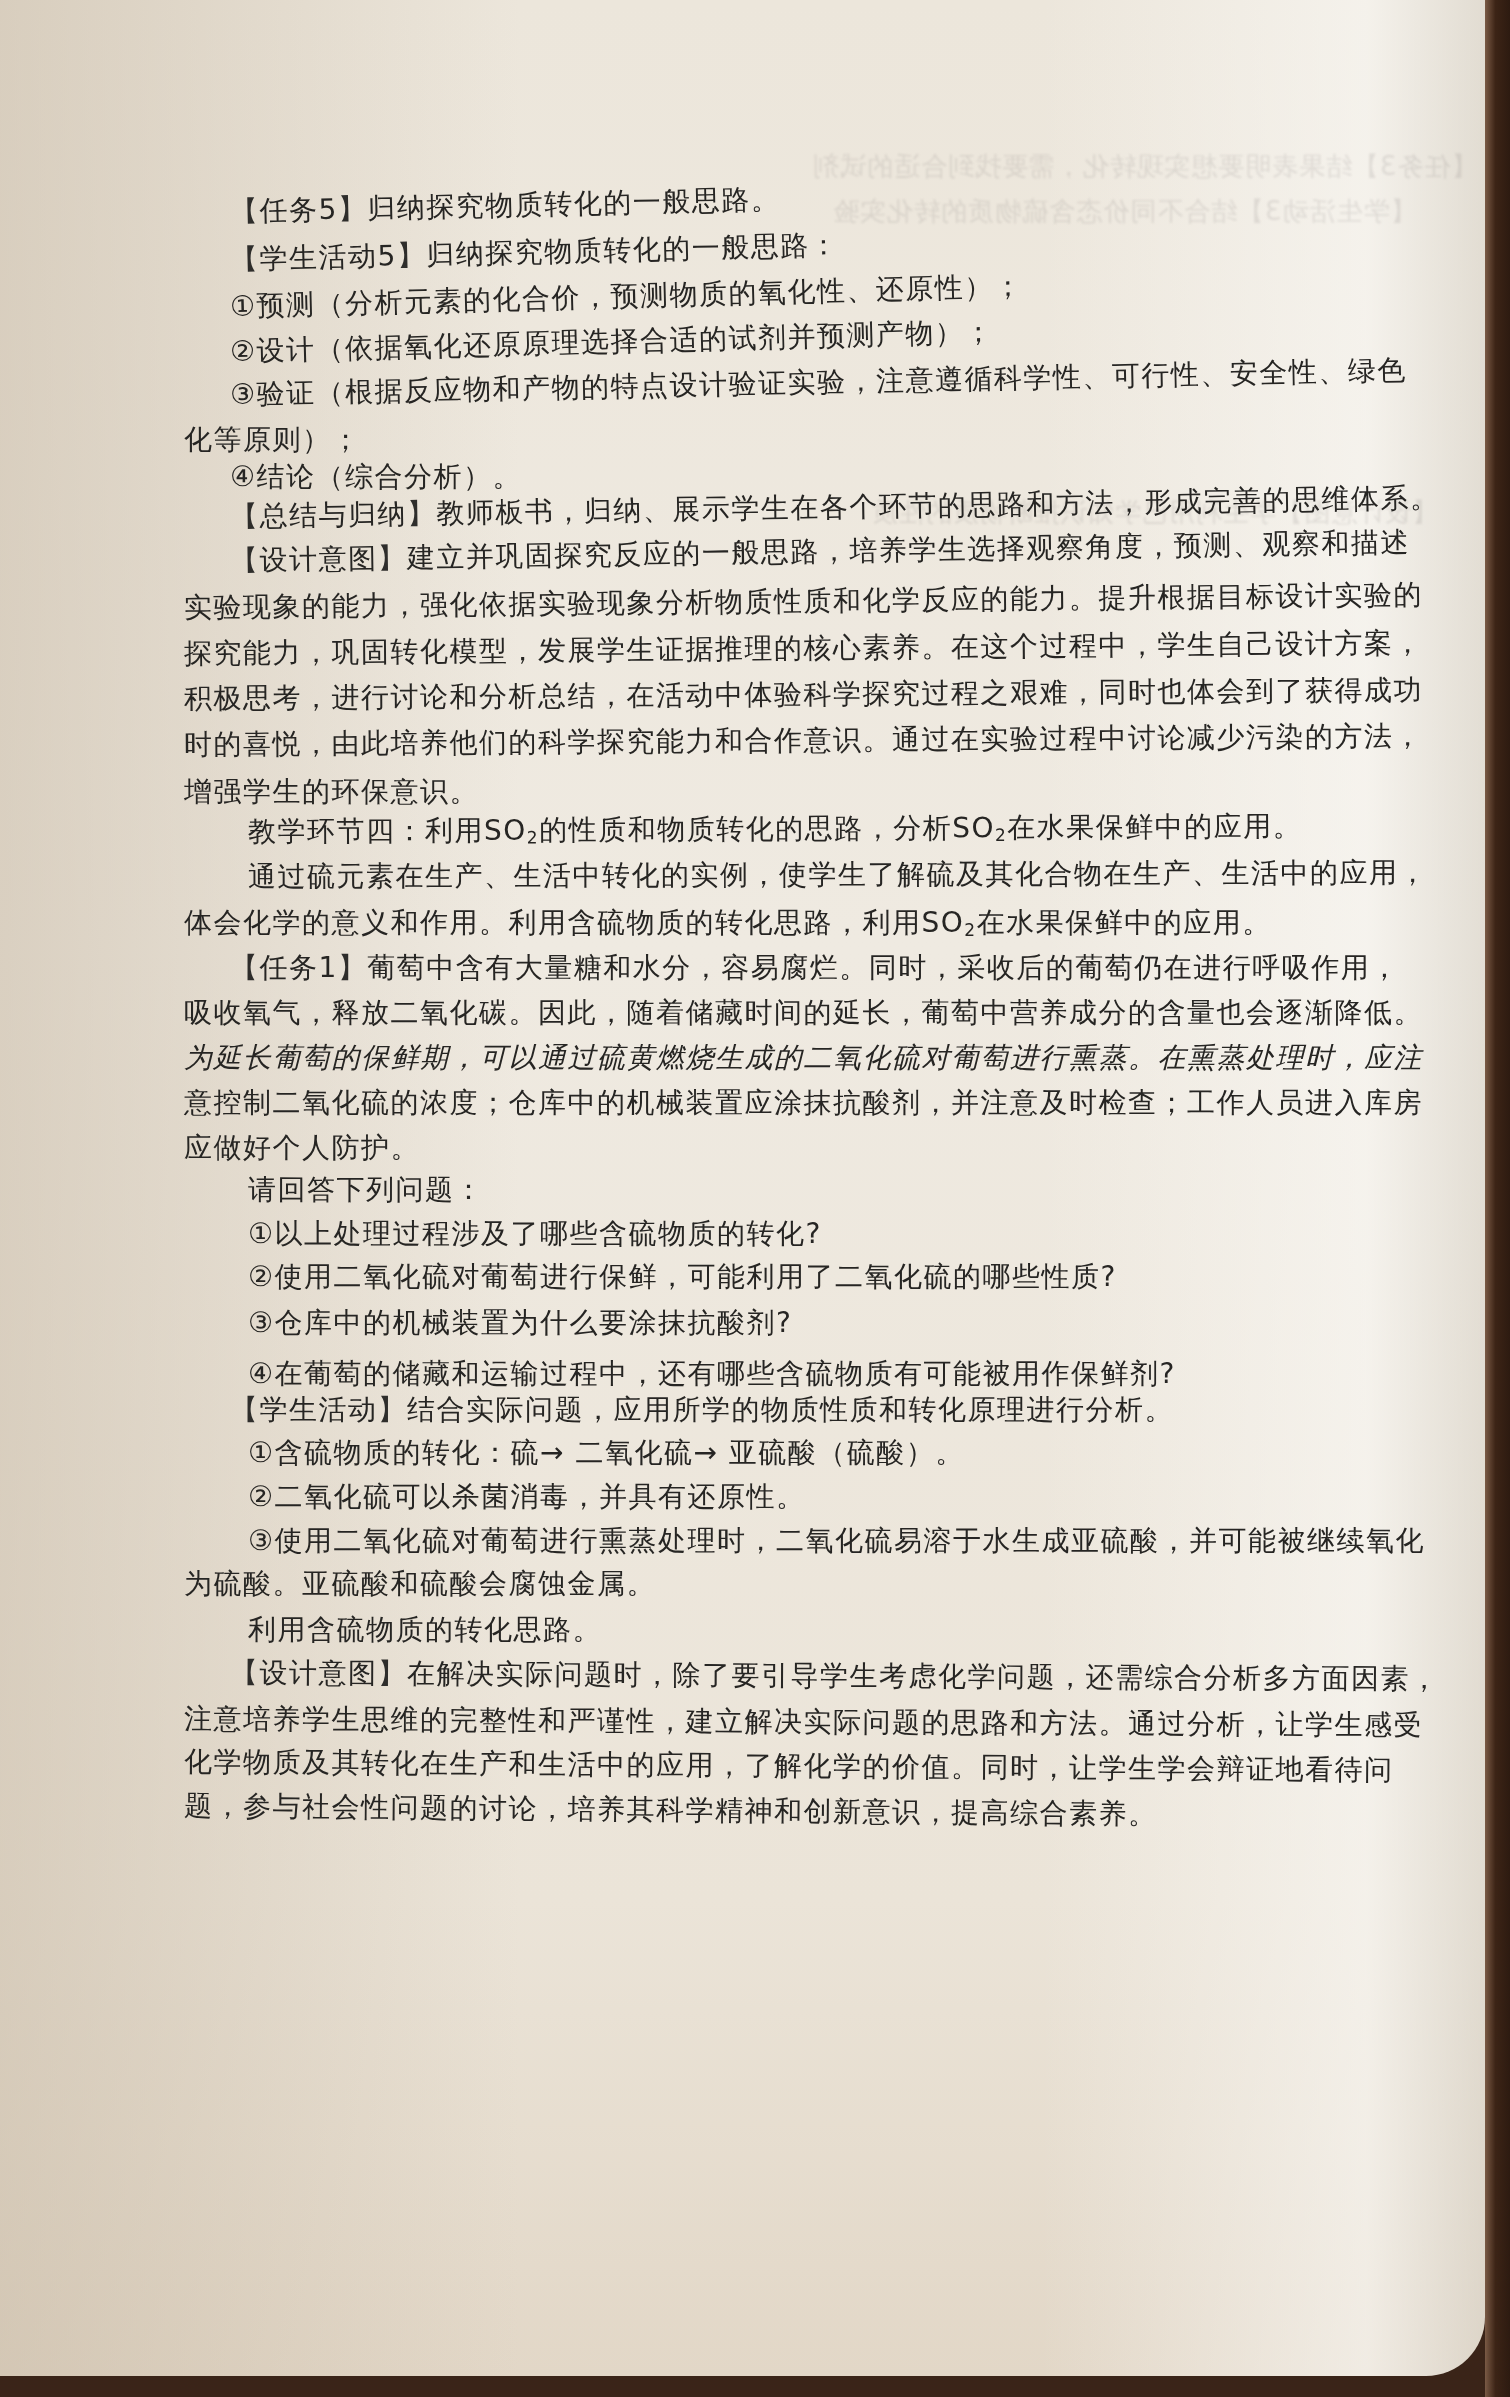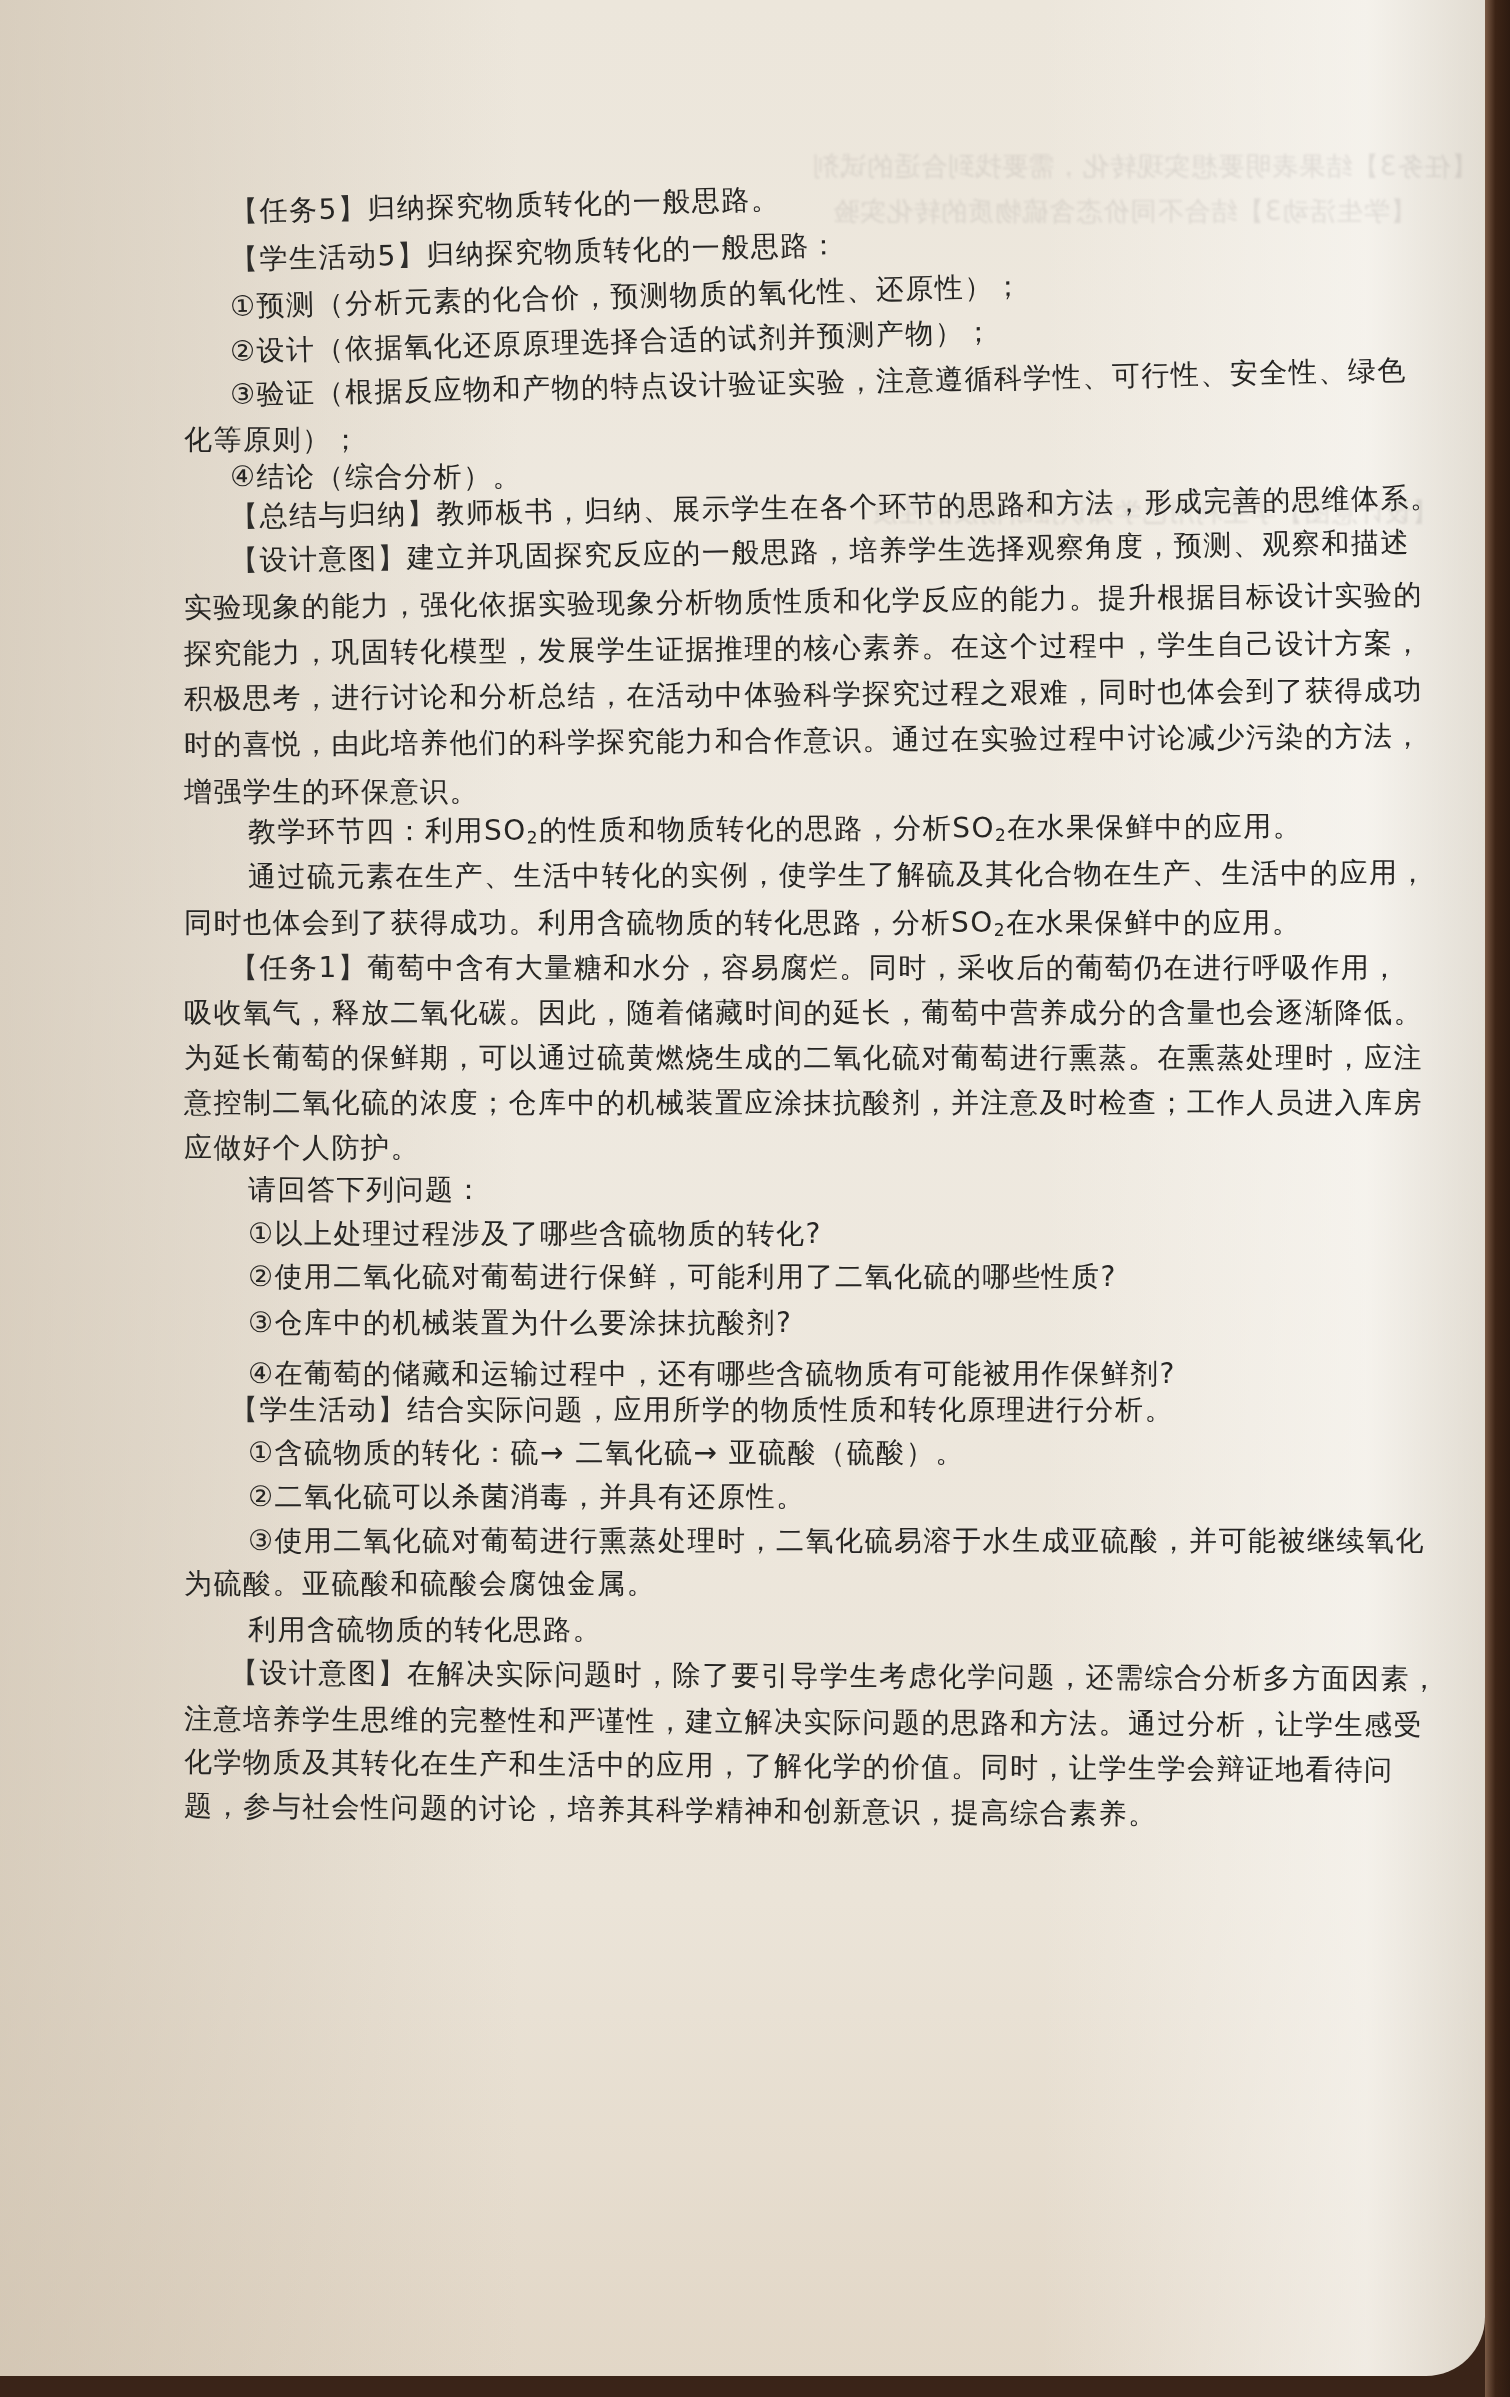--- a/index.html
+++ b/index.html
@@ -83,28 +83,28 @@
   <div class="line noind" style="top:640px;transform:rotate(-0.5deg);">探究能力，巩固转化模型，发展学生证据推理的核心素养。在这个过程中，学生自己设计方案，</div>
   <div class="line noind" style="top:685px;transform:rotate(-0.4deg);">积极思考，进行讨论和分析总结，在活动中体验科学探究过程之艰难，同时也体会到了获得成功</div>
   <div class="line noind" style="top:731px;transform:rotate(-0.4deg);">时的喜悦，由此培养他们的科学探究能力和合作意识。通过在实验过程中讨论减少污染的方法，</div>
   <div class="line noind" style="top:778px;">增强学生的环保意识。</div>
 
   <div class="line ind" style="top:818px;left:248px;transform:rotate(-0.3deg);">
     <span>教学环节四：利用SO</span><sub>2</sub><span>的性质和物质转化的思路，分析SO</span><sub>2</sub><span>在水果保鲜中的应用。</span>
   </div>
   <div class="line ind" style="top:863px;left:248px;transform:rotate(-0.2deg);">通过硫元素在生产、生活中转化的实例，使学生了解硫及其化合物在生产、生活中的应用，</div>
   <div class="line noind" style="top:909px;">
-    <span>同时也体会到了获得成功。利用含硫物质的转化思路，分析SO</span><sub>2</sub><span>在水果保鲜中的应用。</span>
+    <span>体会化学的意义和作用。利用含硫物质的转化思路，利用SO</span><sub>2</sub><span>在水果保鲜中的应用。</span>
   </div>
 
   <div class="line ind" style="top:954px;">
     <span class="br">【</span><span>任务1</span><span class="br">】</span><span>葡萄中含有大量糖和水分，容易腐烂。同时，采收后的葡萄仍在进行呼吸作用，</span>
   </div>
   <div class="line noind" style="top:999px;">吸收氧气，释放二氧化碳。因此，随着储藏时间的延长，葡萄中营养成分的含量也会逐渐降低。</div>
-  <div class="line noind" style="top:1044px;">为延长葡萄的保鲜期，可以通过硫黄燃烧生成的二氧化硫对葡萄进行熏蒸。在熏蒸处理时，应注</div>
+  <div class="line noind" style="top:1044px;font-style:italic;">为延长葡萄的保鲜期，可以通过硫黄燃烧生成的二氧化硫对葡萄进行熏蒸。在熏蒸处理时，应注</div>
   <div class="line noind" style="top:1089px;">意控制二氧化硫的浓度；仓库中的机械装置应涂抹抗酸剂，并注意及时检查；工作人员进入库房</div>
   <div class="line noind" style="top:1134px;text-align:right;">应做好个人防护。</div>
   <div class="line ind" style="top:1176px;left:248px;">请回答下列问题：</div>
   <div class="line ind" style="top:1220px;left:248px;">①以上处理过程涉及了哪些含硫物质的转化?</div>
   <div class="line ind" style="top:1263px;left:248px;">②使用二氧化硫对葡萄进行保鲜，可能利用了二氧化硫的哪些性质?</div>
   <div class="line ind" style="top:1309px;left:248px;">③仓库中的机械装置为什么要涂抹抗酸剂?</div>
   <div class="line ind" style="top:1352px;left:248px;margin-top:8px;">④在葡萄的储藏和运输过程中，还有哪些含硫物质有可能被用作保鲜剂?</div>
 
   <div class="line ind" style="top:1396px;">
     <span class="br">【</span><span>学生活动</span><span class="br">】</span><span>结合实际问题，应用所学的物质性质和转化原理进行分析。</span>

